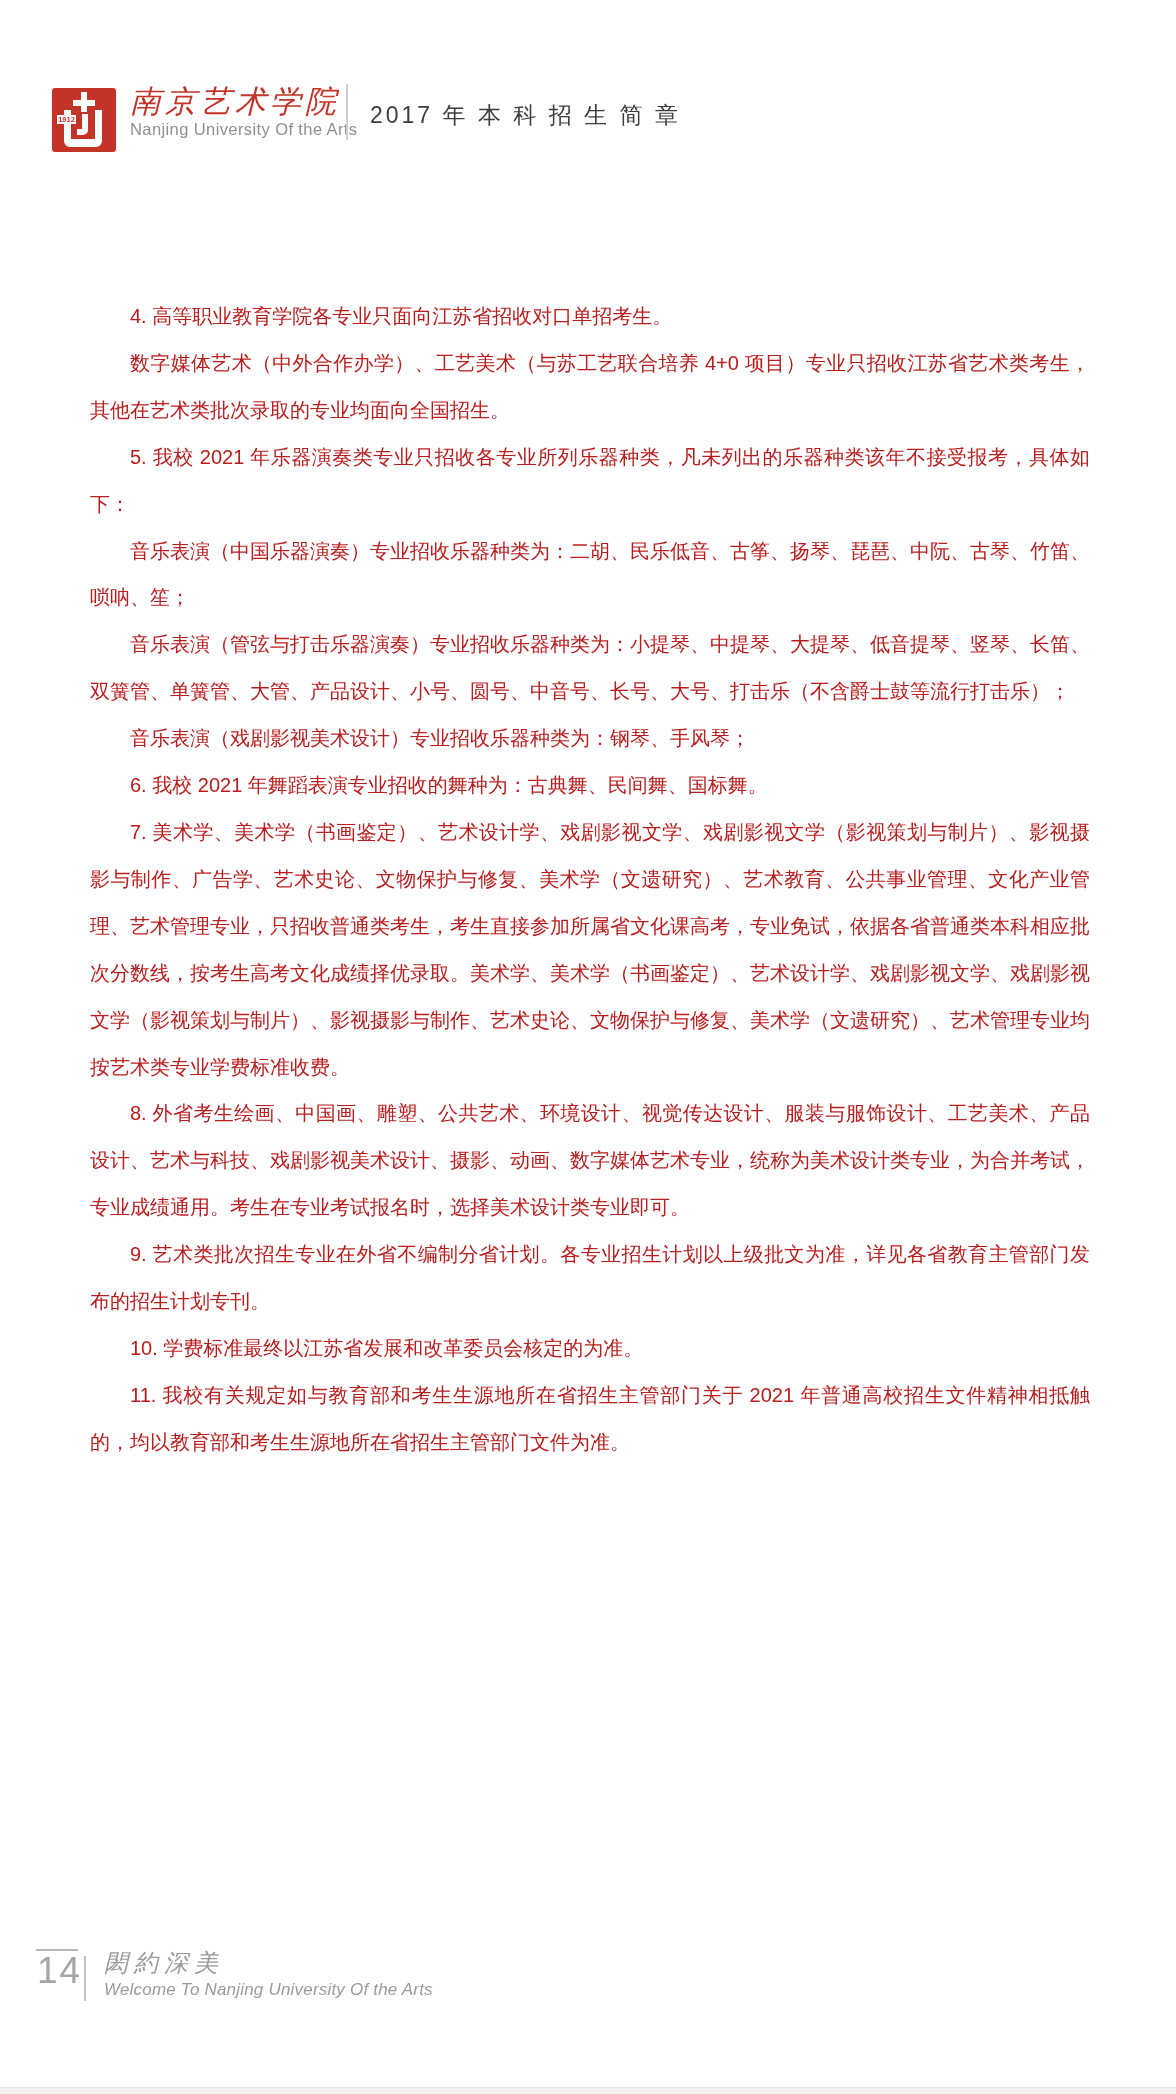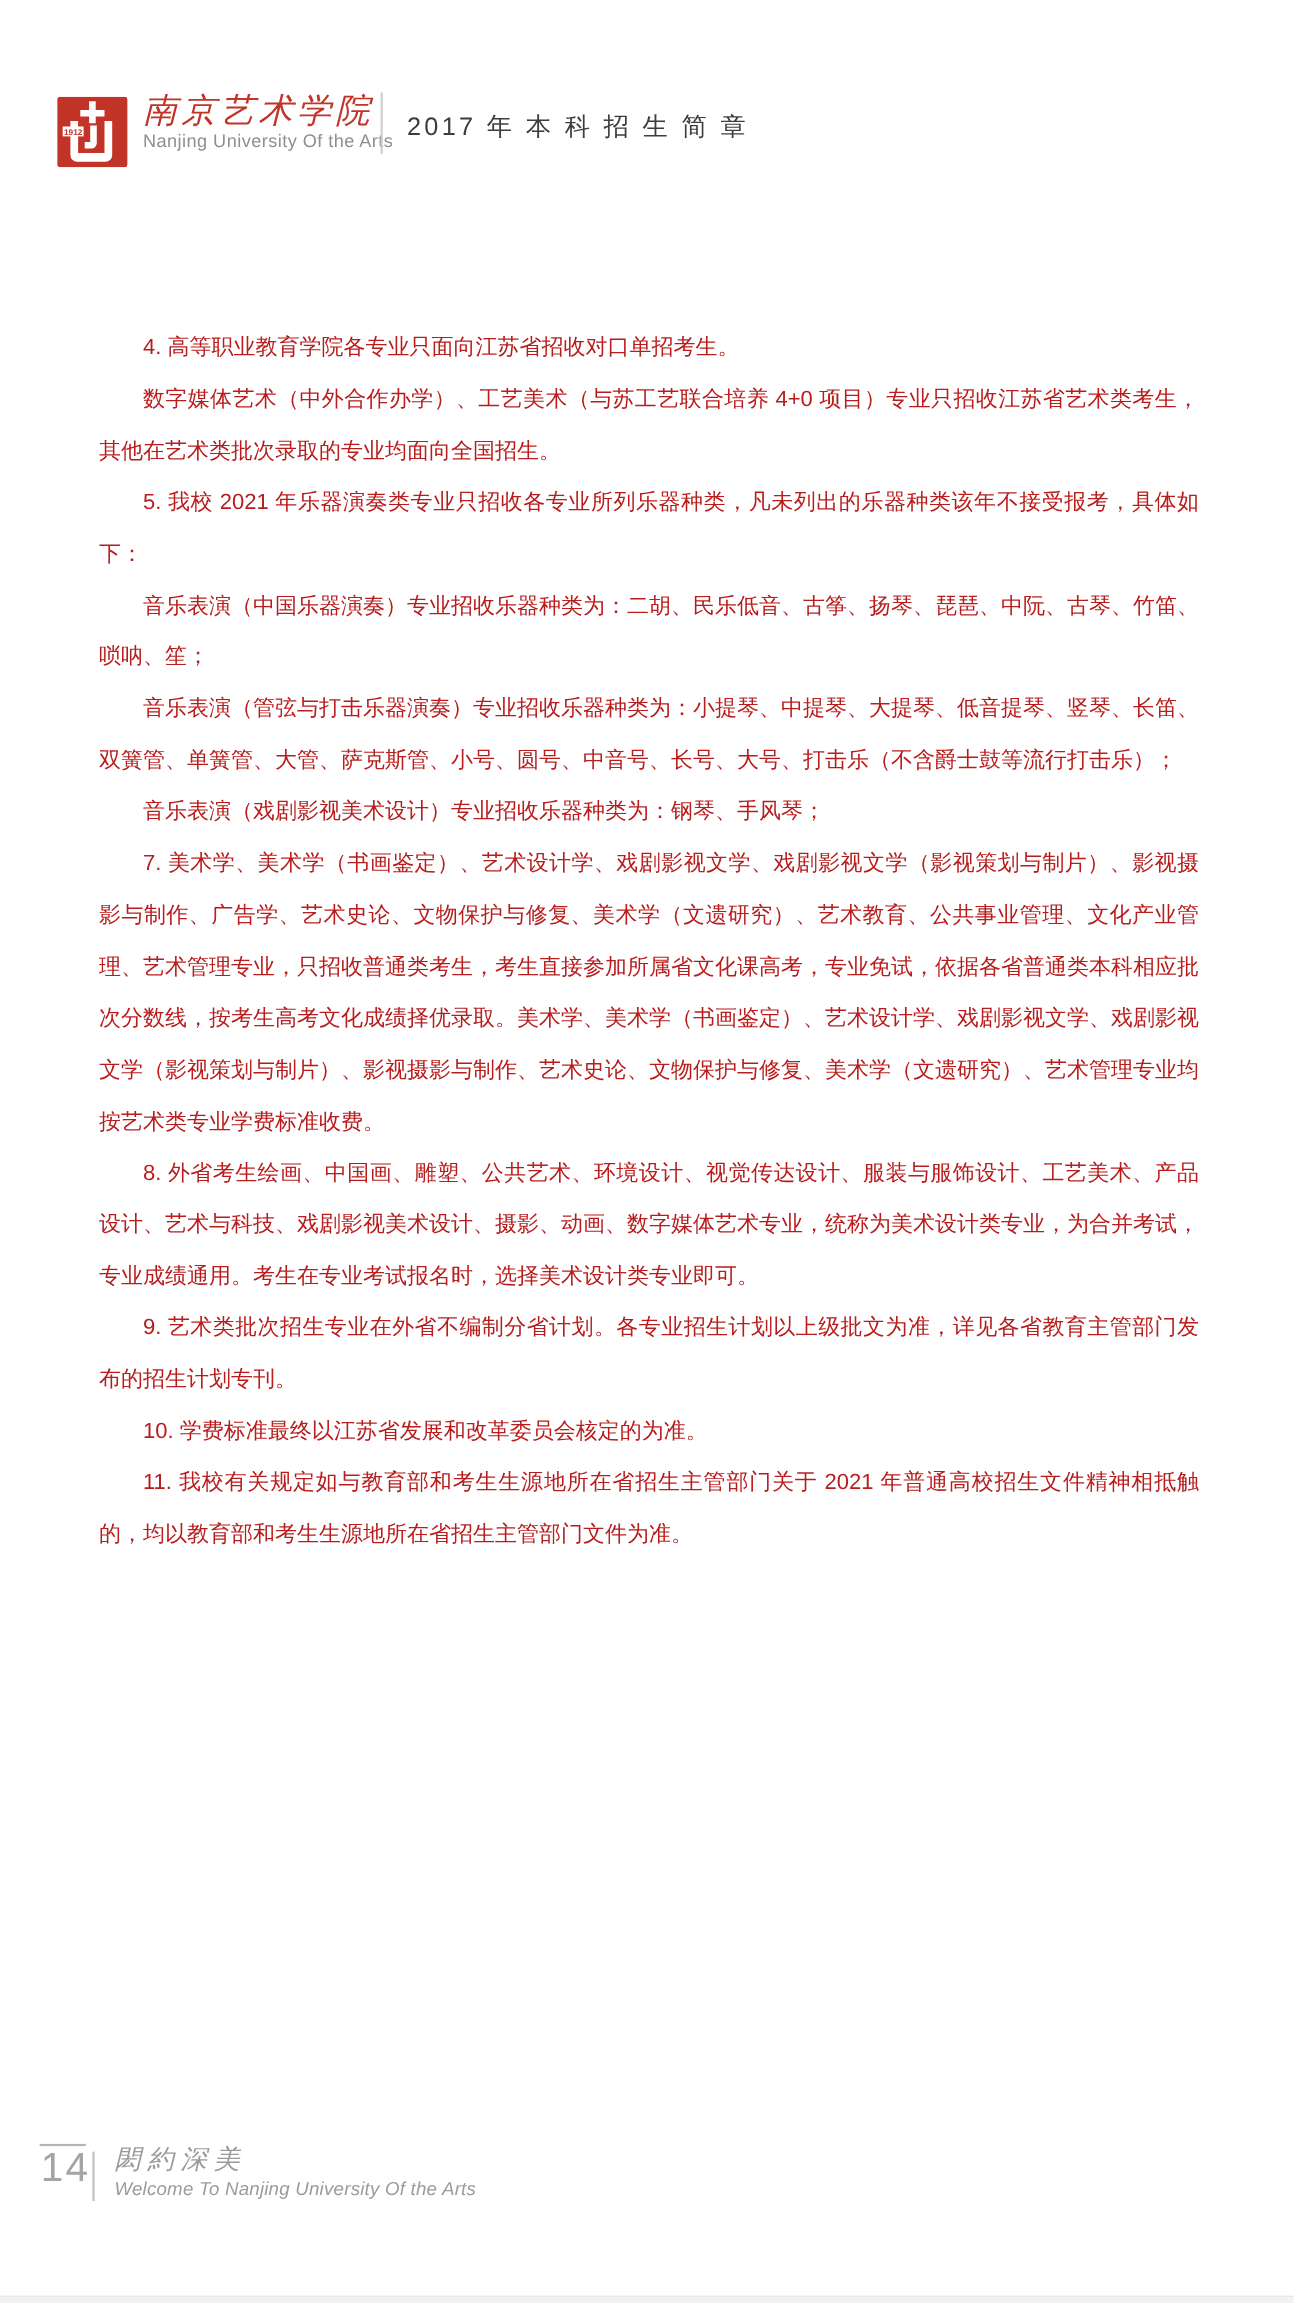--- a/index.html
+++ b/index.html
@@ -80,22 +80,23 @@
     <div class="header-divider"></div>
     <div class="doc-title">2017 年 本 科 招 生 简 章</div>
   </header>
 
   <main class="doc-body">
     <div id="paragraphs">
         <p class="para">4. 高等职业教育学院各专业只面向江苏省招收对口单招考生。</p>
         <p class="para">数字媒体艺术（中外合作办学）、工艺美术（与苏工艺联合培养 4+0 项目）专业只招收江苏省艺术类考生，其他在艺术类批次录取的专业均面向全国招生。</p>
         <p class="para">5. 我校 2021 年乐器演奏类专业只招收各专业所列乐器种类，凡未列出的乐器种类该年不接受报考，具体如下：</p>
         <p class="para">音乐表演（中国乐器演奏）专业招收乐器种类为：二胡、民乐低音、古筝、扬琴、琵琶、中阮、古琴、竹笛、唢呐、笙；</p>
-        <p class="para">音乐表演（管弦与打击乐器演奏）专业招收乐器种类为：小提琴、中提琴、大提琴、低音提琴、竖琴、长笛、双簧管、单簧管、大管、萨克斯管、小号、圆号、中音号、长号、大号、打击乐（不含爵士鼓等流行打击乐）；</p>
+        <p class="para">音乐表演（管弦与打击乐器演奏）专业招收乐器种类为：小提琴、中提琴、大提琴、低音提琴、竖琴、长笛、双簧管、单簧管、大管、产品设计、小号、圆号、中音号、长号、大号、打击乐（不含爵士鼓等流行打击乐）；</p>
         <p class="para">音乐表演（戏剧影视美术设计）专业招收乐器种类为：钢琴、手风琴；</p>
+        <p class="para">6. 我校 2021 年舞蹈表演专业招收的舞种为：古典舞、民间舞、国标舞。</p>
         <p class="para">7. 美术学、美术学（书画鉴定）、艺术设计学、戏剧影视文学、戏剧影视文学（影视策划与制片）、影视摄影与制作、广告学、艺术史论、文物保护与修复、美术学（文遗研究）、艺术教育、公共事业管理、文化产业管理、艺术管理专业，只招收普通类考生，考生直接参加所属省文化课高考，专业免试，依据各省普通类本科相应批次分数线，按考生高考文化成绩择优录取。美术学、美术学（书画鉴定）、艺术设计学、戏剧影视文学、戏剧影视文学（影视策划与制片）、影视摄影与制作、艺术史论、文物保护与修复、美术学（文遗研究）、艺术管理专业均按艺术类专业学费标准收费。</p>
         <p class="para">8. 外省考生绘画、中国画、雕塑、公共艺术、环境设计、视觉传达设计、服装与服饰设计、工艺美术、产品设计、艺术与科技、戏剧影视美术设计、摄影、动画、数字媒体艺术专业，统称为美术设计类专业，为合并考试，专业成绩通用。考生在专业考试报名时，选择美术设计类专业即可。</p>
         <p class="para">9. 艺术类批次招生专业在外省不编制分省计划。各专业招生计划以上级批文为准，详见各省教育主管部门发布的招生计划专刊。</p>
         <p class="para">10. 学费标准最终以江苏省发展和改革委员会核定的为准。</p>
         <p class="para">11. 我校有关规定如与教育部和考生生源地所在省招生主管部门关于 2021 年普通高校招生文件精神相抵触的，均以教育部和考生生源地所在省招生主管部门文件为准。</p>
       </div>
   </main>
 
   <footer>
     <div class="pagenum-rule"></div>

